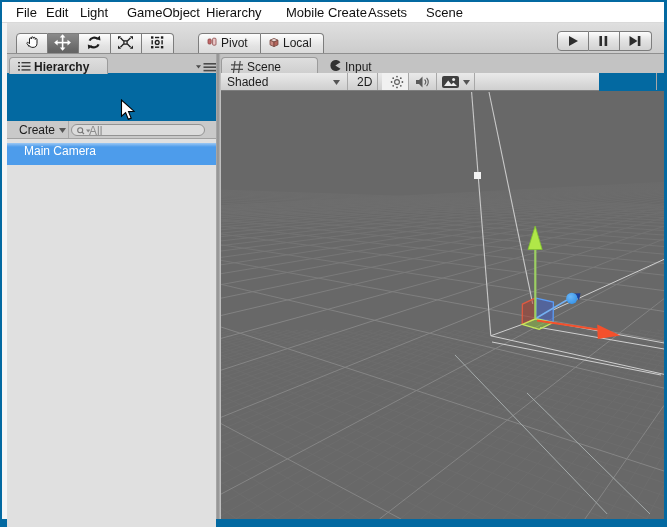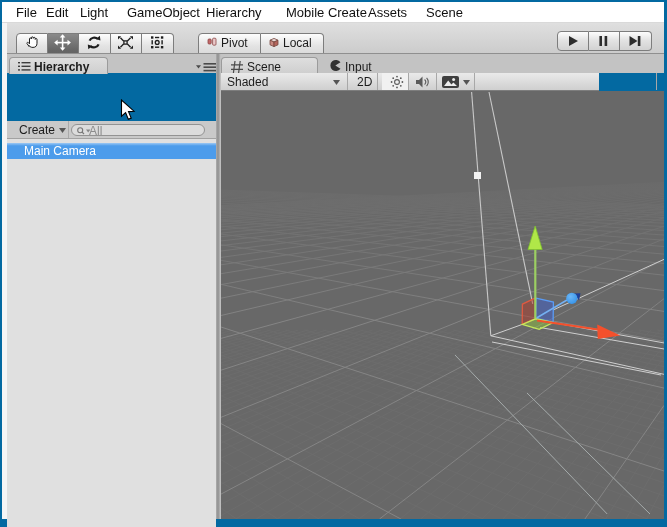--- a/index.html
+++ b/index.html
@@ -19,21 +19,21 @@
 #sceneview{left:221px;top:91px;width:443px;height:428px;background:#686868;overflow:hidden;}
 .tbtn{position:absolute;top:10px;height:29px;box-sizing:border-box;
   background:linear-gradient(#fdfdfd,#e3e3e3 45%,#d2d2d2);border:1px solid #7d7d7d;}
 .tbtn.dark{background:linear-gradient(#8a8a8a,#666 60%,#5e5e5e);}
 .seg-l{border-radius:4px 0 0 4px;}
 .seg-r{border-radius:0 4px 4px 0;border-left:none;}
 .seg-m{border-left:none;}
 .tab{position:absolute;top:3px;height:17px;border-radius:4px 4px 0 0;
   background:linear-gradient(#dedede,#cecece);border:1px solid #9b9b9b;border-bottom:none;box-sizing:border-box;font-size:12px;color:#1c1c1c;}
 .ui11{font-size:12px;color:#1c1c1c;}
-#maincam{left:0;top:22px;width:209px;height:16px;background:linear-gradient(#9cc8f4,#4d9ceb 18%,#4d9ceb);color:#fff;text-align:right;}
+#maincam{left:0;top:22px;width:209px;height:22px;background:linear-gradient(#9cc8f4,#4d9ceb 18%,#4d9ceb);color:#fff;text-align:right;}
 .rowtxt{position:absolute;left:17px;top:1px;font-size:12px;}
 </style></head>
 <body>
 <div id="win">
   <div class="abs" id="menubar">
     <span style="left:14px">File</span>
     <span style="left:44px">Edit</span>
     <span style="left:78px">Light</span>
     <span style="left:125px">GameObject</span>
     <span style="left:204px">Hierarchy</span>

